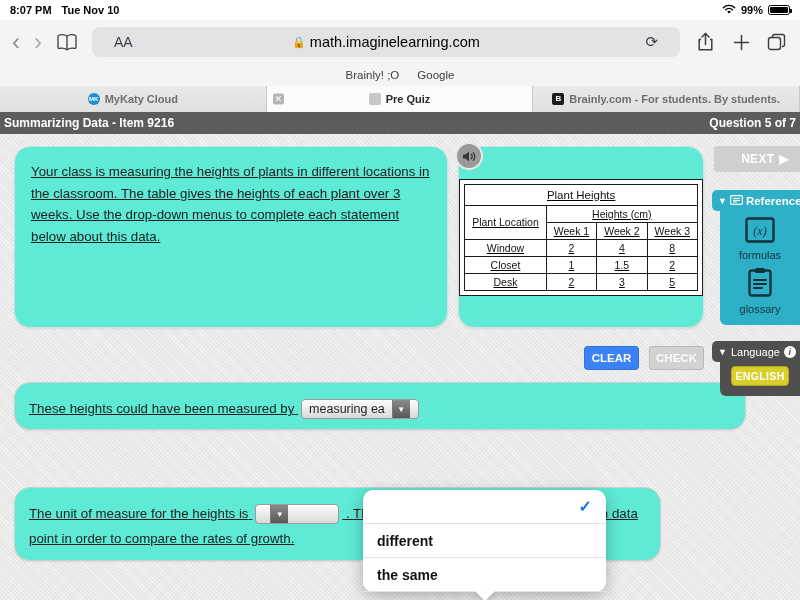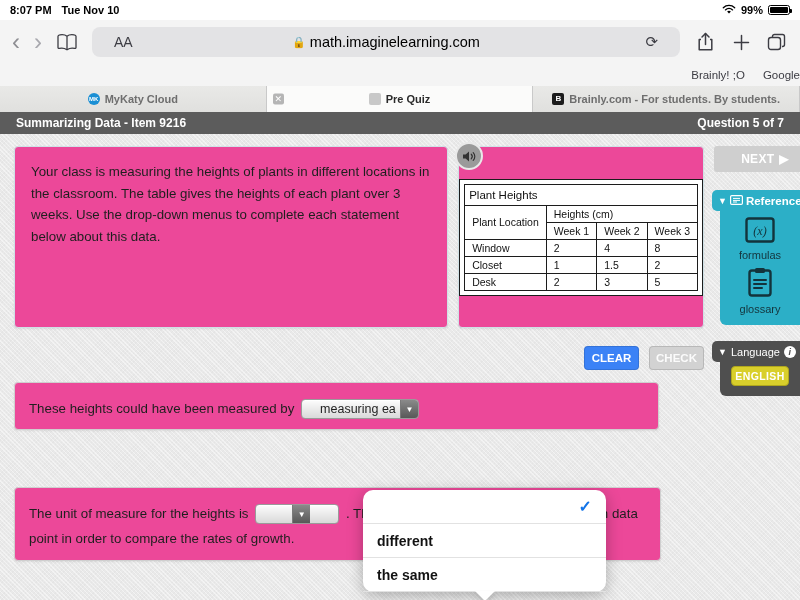--- a/index.html
+++ b/index.html
@@ -56,21 +56,21 @@
     pointer-events: none;
   }
   .lock-glyph { font-size: 11px; color: #000; }
   .url-text { font-size: 14.5px; color: #000; }
   .reload-glyph { margin-left: auto; font-size: 15px; color: #3c3c43; z-index: 2; }
   .tb-icon { width: 22px; height: 22px; color: #3c3c43; display:flex; align-items:center; justify-content:center; }
 
   
   .bookmarks-bar {
     height: 22px; background: #f4f4f4;
-    display: flex; align-items: center; justify-content: flex-end; gap: 18px;
+    display: flex; align-items: center; justify-content: center; gap: 18px;
     font-size: 11.5px; color: #3c3c43;
   }
 
   
   .tab-bar { height: 26px; display: flex; background: #a21caf; }
   .tab {
     flex: 1; display: flex; align-items: center; justify-content: center;
     gap: 5px; font-size: 11px; font-weight: bold;
     border-right: 1px solid #c9c9c9;
     background: linear-gradient(#e9e9e7, #e0e0de);
@@ -85,44 +85,45 @@
   }
   .fav { width: 12px; height: 12px; border-radius: 50%; flex: none; }
   .fav.mykaty { background: #1a8fd4; color:#fff; font-size:6px; line-height:12px; text-align:center; font-weight:bold; }
   .fav.prequiz { background: #c8c8c8; border-radius: 2px; }
   .fav.brainly { background: #1c1c1c; border-radius: 2px; color:#fff; font-size:8px; line-height:12px; text-align:center; font-weight:bold; }
 
   
   .app-header {
     height: 22px; background: #5c5c5c;
     display: flex; align-items: center; justify-content: space-between;
-    padding: 0 16px; color: #fff; font-size: 12px; font-weight: bold;
+    padding: 0 4px; color: #fff; font-size: 12px; font-weight: bold;
   }
 
   
   .page-body {
     position: relative;
     height: 466px;
     background: #e9e9e9;
   }
   .page-body::before {
     content:""; position:absolute; inset:0;
     background-image:
       repeating-linear-gradient(45deg, rgba(255,255,255,.45) 0 1px, transparent 1px 3px),
       repeating-linear-gradient(-45deg, rgba(0,0,0,.018) 0 1px, transparent 1px 3px);
     pointer-events:none;
   }
 
   .content-col { position: absolute; left: 14px; top: 12px; width: 690px; }
 
   .panel {
-    background: #ec4899;
+    background: #5eead4;
     border: 1px solid #cfcfcf;
-    border-radius: 4px;
+    border-radius: 16px;
     box-shadow: 0 1px 2px rgba(0,0,0,.08);
+    text-decoration: underline;
   }
 
   .top-row { display: flex; gap: 10px; }
   .stem-panel {
     width: 448px; height: 182px;
     padding: 14px 16px;
     font-size: 13.3px; line-height: 1.62; color: #1f1f1f;
     border-color: #cfe1e6;
   }
   .table-panel {
@@ -137,21 +138,21 @@
     width: 28px; height: 28px; border-radius: 50%;
     background: #9a9a9a; border: 2px solid #e9e9e9;
     display: flex; align-items: center; justify-content: center;
     color: #3a3a3a; z-index: 5;
   }
 
   
   table.pt { border-collapse: collapse; font-size: 10.5px; color: #111; background: #fff; }
   table.pt th, table.pt td {
     border: 1px solid #1c1c1c; padding: 2px 7px;
-    text-align: left; font-weight: normal; white-space: nowrap;
+    text-align: center; font-weight: normal; white-space: nowrap;
   }
   table.pt .title { font-size: 11.5px; padding: 4px; }
   .pt-wrap { border: 1px solid #1c1c1c; padding: 4px; background:#fff; }
 
   
   .action-row {
     position: absolute; right: 0; top: 200px;
     display: flex; gap: 10px;
   }
   .btn-pill {
@@ -161,34 +162,34 @@
     border: 1px solid rgba(0,0,0,.12);
   }
   .btn-clear { background: #3b82f6; }
   .btn-check { background: #d2d2d2; color: #fbfbfb; }
 
   
   .stmt {
     padding: 13px 14px;
     font-size: 13.3px; line-height: 1.9; color: #1f1f1f;
   }
-  .stmt-1 { position: absolute; top: 236px; left: 0; width: 645px; height: 48px; }
+  .stmt-1 { position: absolute; top: 236px; left: 0; width: 732px; height: 48px; }
   .stmt-2 { position: absolute; top: 296px; left: 0; width: 647px; height: 74px; margin-top: 45px; }
 
   
   .sel {
     display: inline-flex; align-items: stretch;
     height: 20px; vertical-align: middle;
     border: 1px solid #9a9a9a; border-radius: 4px;
     background: linear-gradient(#fdfdfd, #d9d9d9);
     overflow: hidden; margin: 0 3px;
     box-shadow: inset 0 1px 0 #fff;
   }
   .sel .sel-val {
-    padding: 0 18px; font-size: 12.5px; line-height: 18px;
+    padding: 0 7px; font-size: 12.5px; line-height: 18px;
     color: #1f1f1f; white-space: nowrap; overflow: hidden;
   }
   .sel .sel-arrow {
     width: 18px; flex: none;
     background: linear-gradient(#8a8a8a, #585858);
     border-left: 1px solid #7a7a7a;
     color: #fff; font-size: 8px;
     display: flex; align-items: center; justify-content: center;
   }
   .sel.w-blank { width: 84px; }

